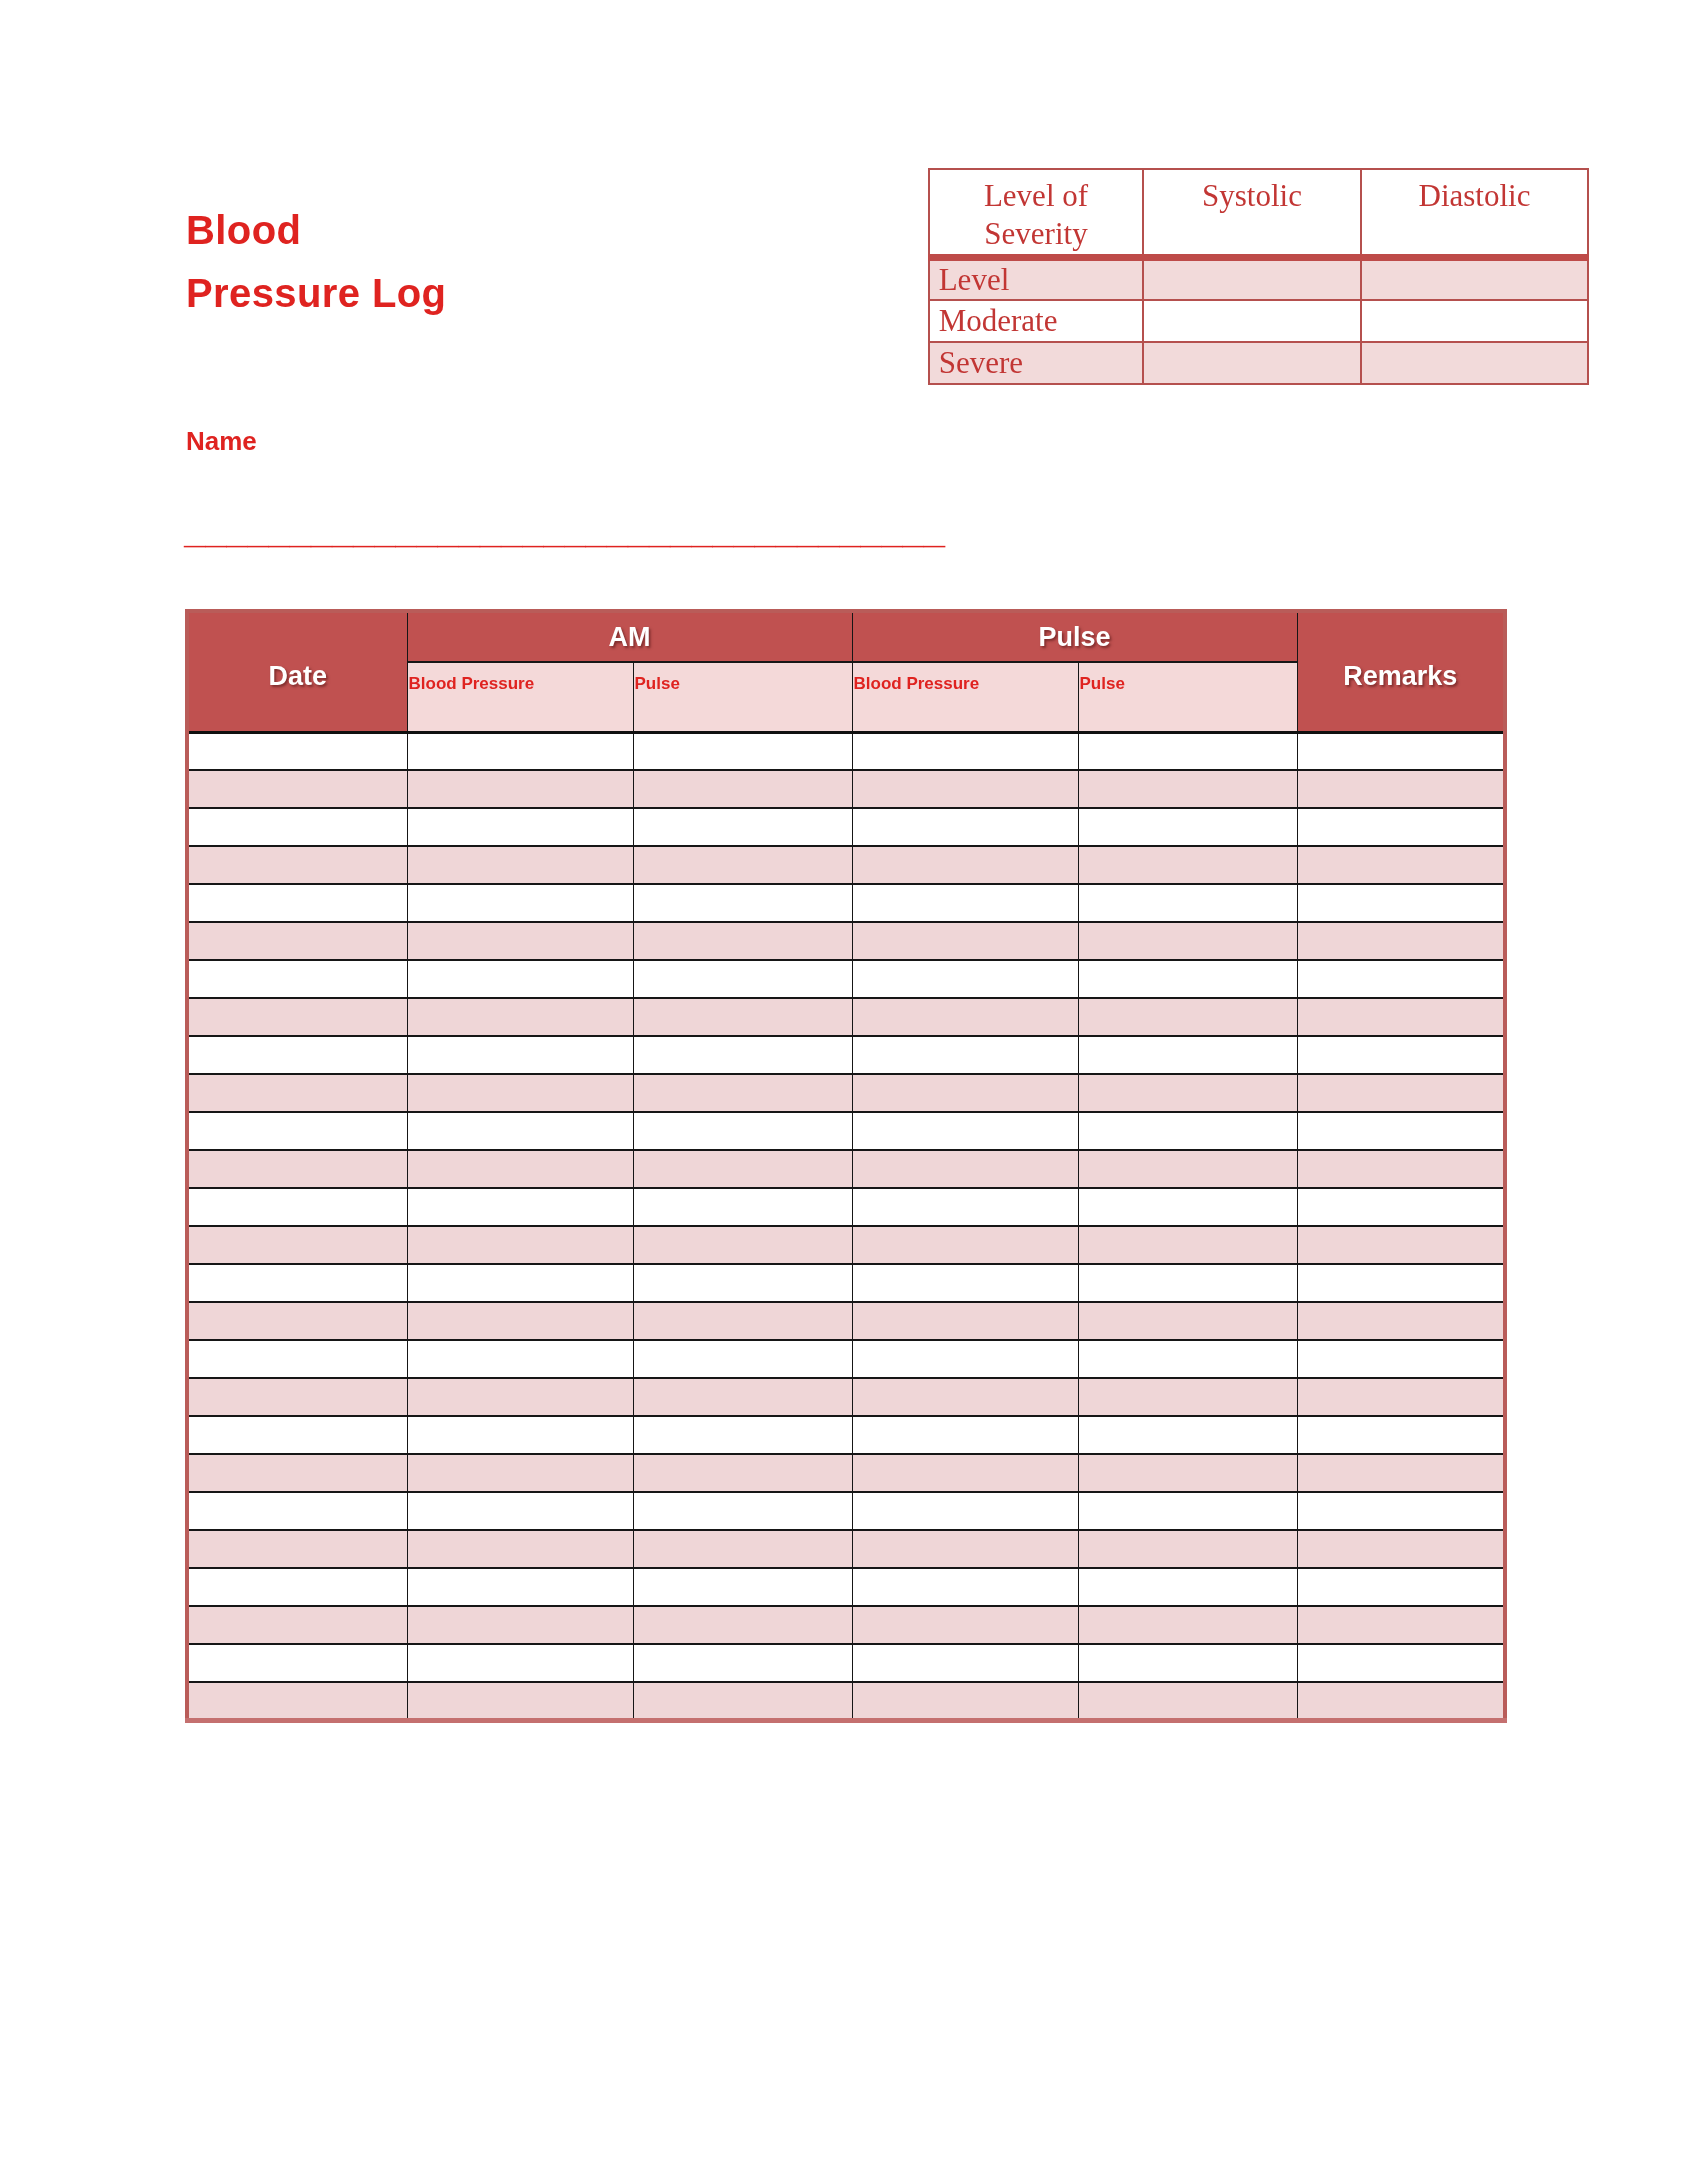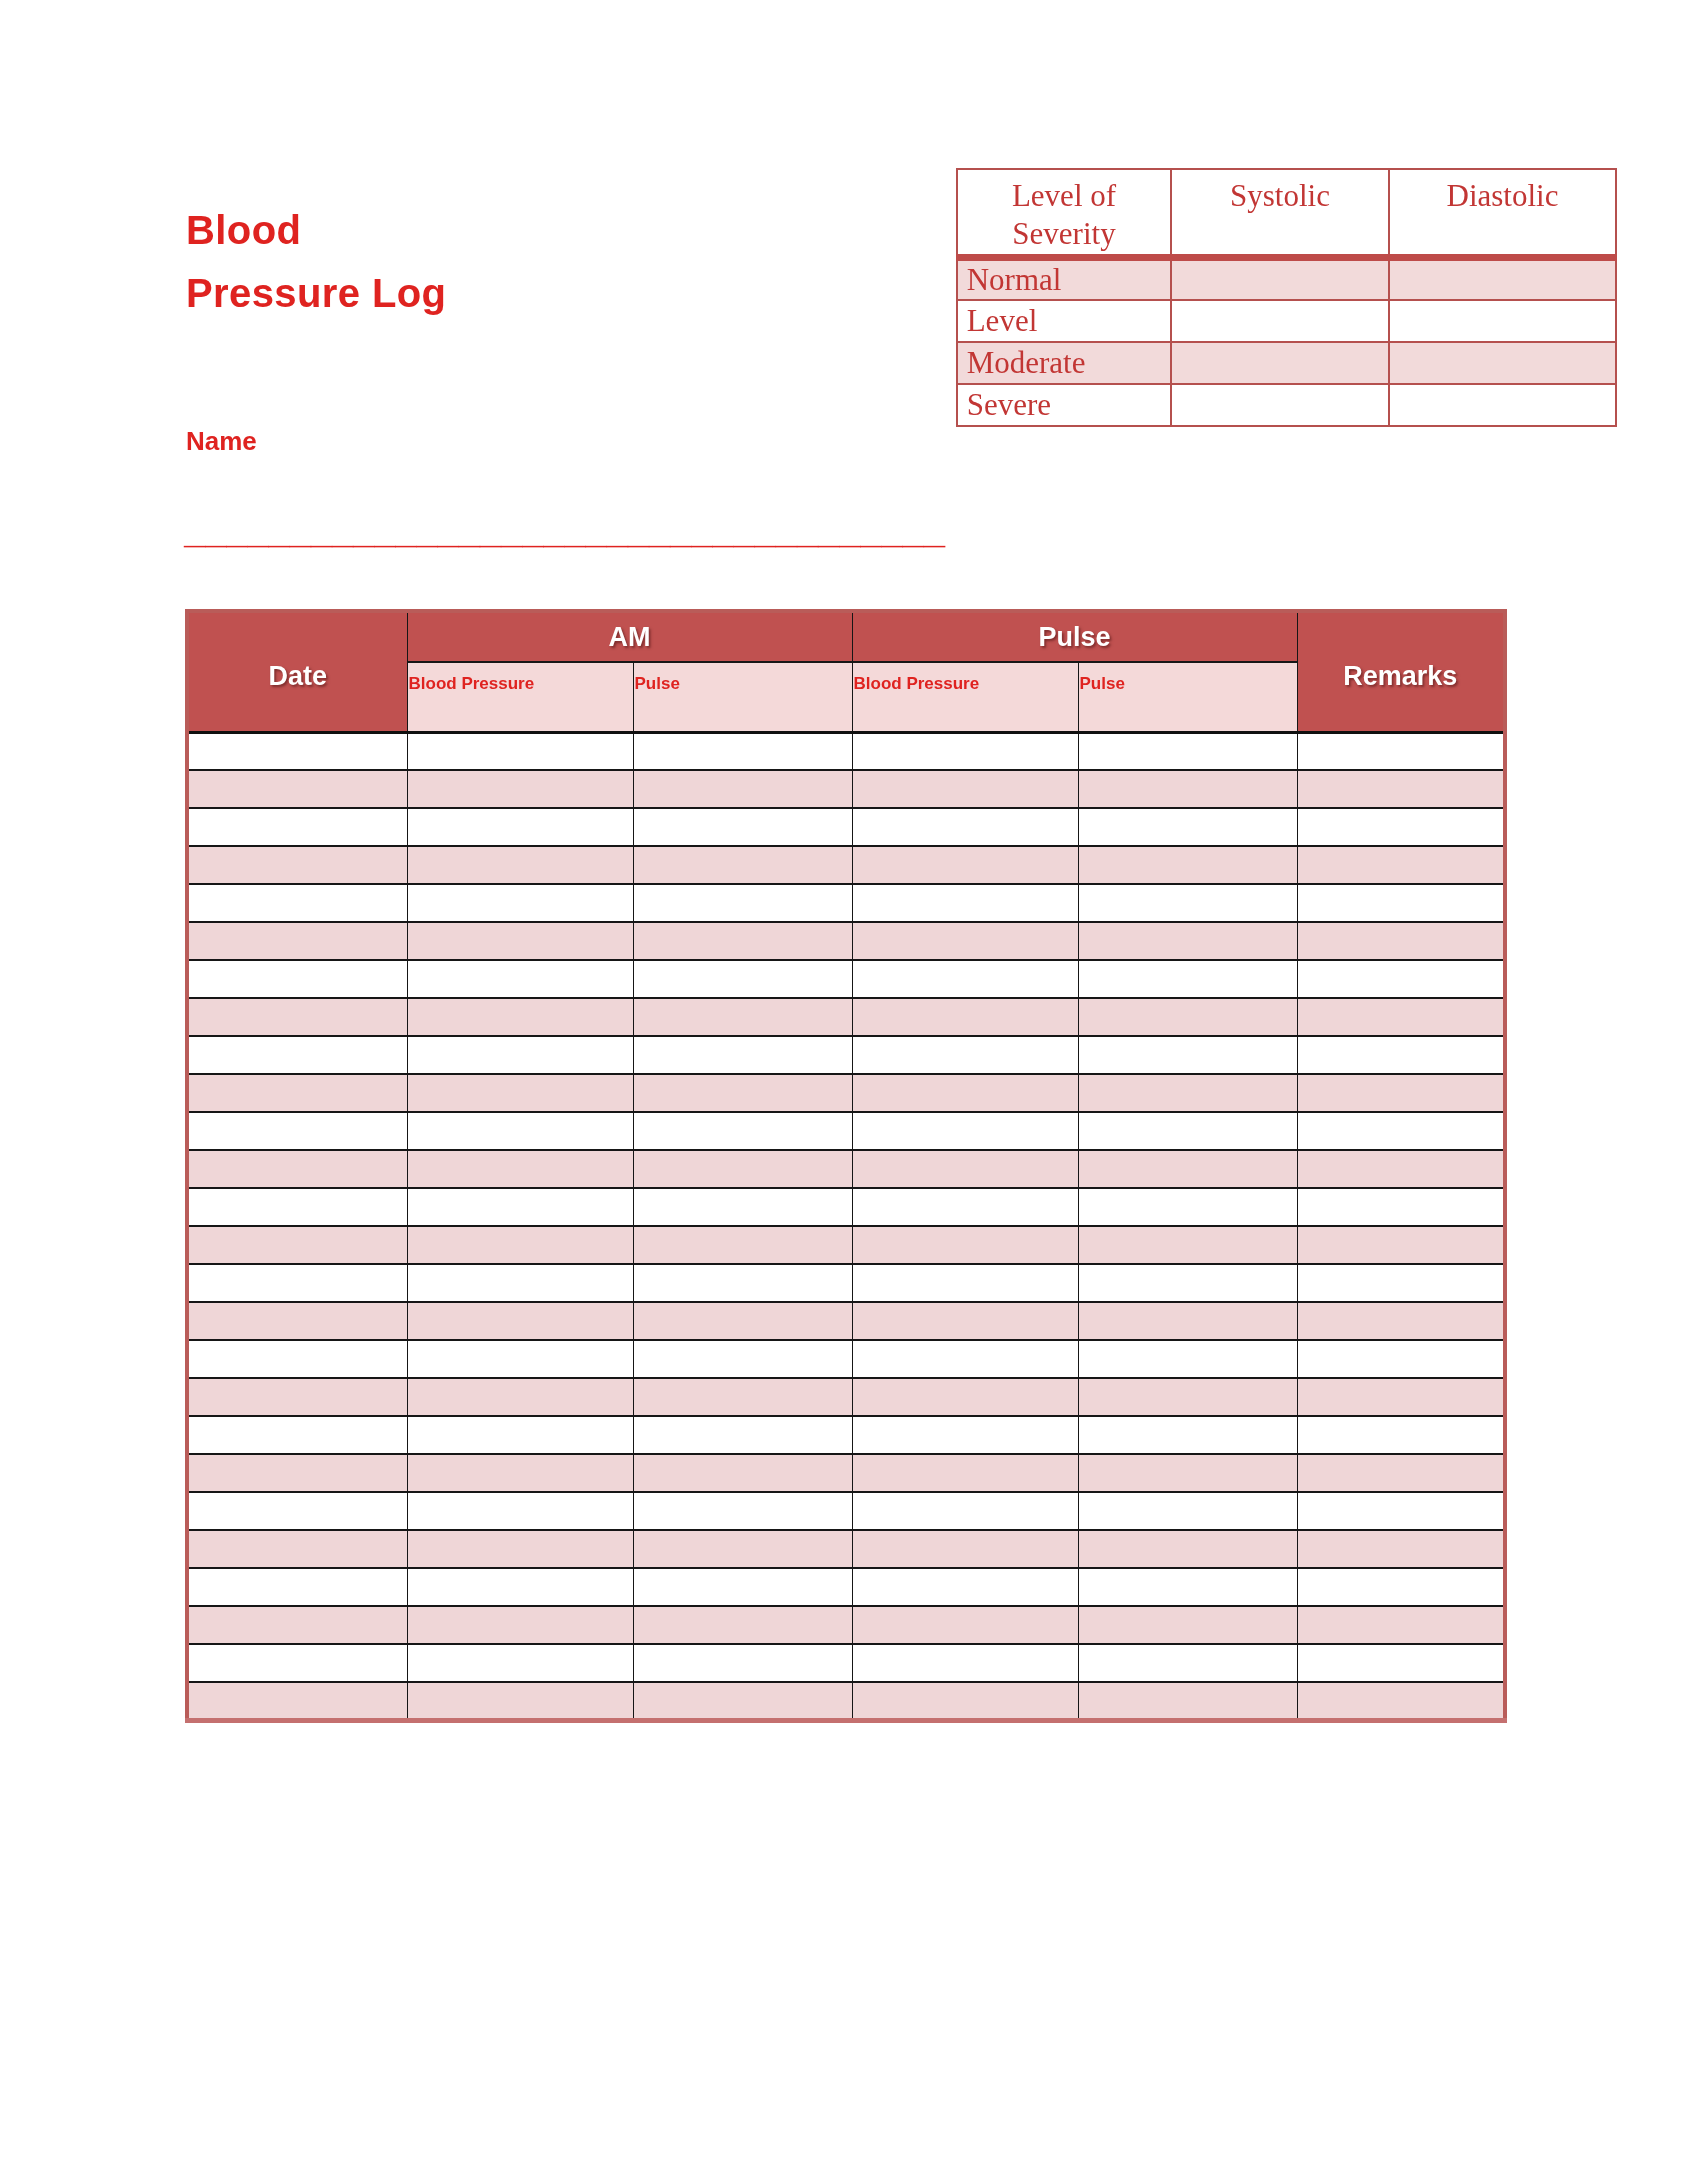--- a/index.html
+++ b/index.html
@@ -26,21 +26,21 @@
   
   .doc-title{
     position:absolute;left:186px;top:199px;
     color:var(--accent-red,#DF2320);
     font-size:40px;font-weight:bold;line-height:63px;
     letter-spacing:0.4px;
   }
 
   
   table.severity{
-    position:absolute;left:956px;top:168px;
+    position:absolute;left:928px;top:168px;
     width:659px;border-collapse:collapse;table-layout:fixed;
     font-family:"Liberation Serif", serif;
     color:var(--severity-text-red,#C23634);
     border-radius:20px;
   }
   table.severity th, table.severity td{
     border:2.6px solid var(--severity-border-red,#B5504E);
   }
   table.severity thead th{
     height:80px;background:#ffffff;
@@ -120,25 +120,20 @@
         <col style="width:227px">
     </colgroup>
     <thead>
       <tr>
         <th><span class="lvl-hdr">Level of Severity</span></th>
         <th>Systolic</th>
         <th>Diastolic</th>
       </tr>
     </thead>
     <tbody>
-      <tr>
-        <td class="lbl">Normal</td>
-        <td></td>
-        <td></td>
-      </tr>
       <tr>
         <td class="lbl">Level</td>
         <td></td>
         <td></td>
       </tr>
       <tr>
         <td class="lbl">Moderate</td>
         <td></td>
         <td></td>
       </tr>

